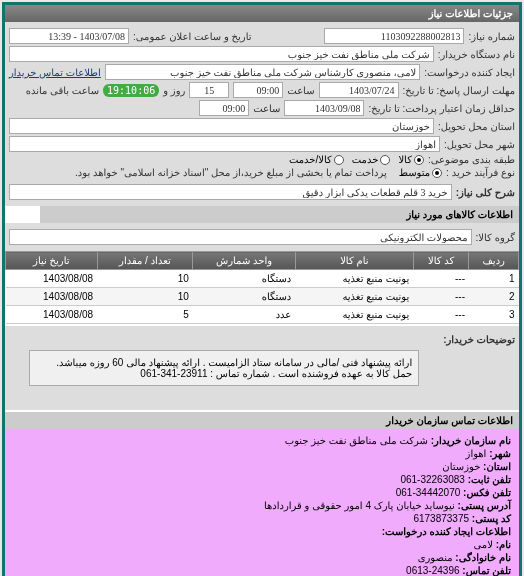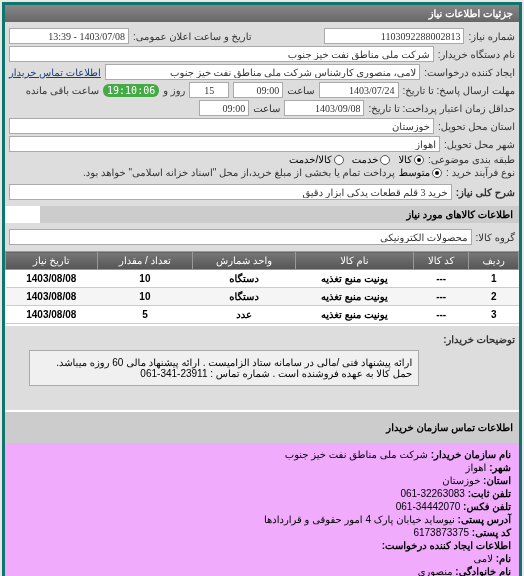--- a/index.html
+++ b/index.html
@@ -93,40 +93,39 @@
 th {
   background: linear-gradient(#777, #555);
   color: #fff;
   padding: 3px 4px;
   text-align: center;
   border: 1px solid #999;
   font-weight: normal;
 }
 td {
   padding: 3px 4px;
-  text-align: center;
+  text-align: right;
   border-bottom: 1px solid #ccc;
-  font-weight: bold;
 }
 tr:nth-child(even) td { background: #f5f5f5; }
 tr:nth-child(odd) td { background: #fff; }
 .desc-box {
   background: #f0f0f0;
   border: 1px solid #aaa;
   padding: 6px;
   margin: 20px;
   font-size: 10px;
 }
 .contact-section {
   background: #f0abfc;
   padding: 4px 8px;
 }
 .contact-header {
   background: #ccc;
-  padding: 10px 6px;
+  padding: 3px 6px;
   font-weight: bold;
 }
 .contact-row {
   margin: 2px 0;
 }
 .bold { font-weight: bold; }
 .timer {
   background: #4a4;
   color: #fff;
   padding: 1px 4px;
@@ -208,21 +207,21 @@
     </div>
 
     <div class="row">
       <span class="label">نوع فرآیند خرید :</span>
       <div class="radio-group" id="purchase-radios">
           <div class="radio-item">
             <span class="radio checked"></span>
             <span>متوسط</span>
           </div>
         </div>
-      <span class="label" style="margin-right:0">پرداخت تمام یا بخشی از مبلغ خرید،از محل "اسناد خزانه اسلامی" خواهد بود.</span>
+      <span class="label" style="margin-right:8px">پرداخت تمام یا بخشی از مبلغ خرید،از محل "اسناد خزانه اسلامی" خواهد بود.</span>
     </div>
 
     <div class="row" style="margin-top:6px">
       <span class="label bold">شرح کلی نیاز:</span>
       <input class="input flex1" value="خرید 3 قلم قطعات یدکی ابزار دقیق" style="">
     </div>
   </div>
 
   <div class="section-title">اطلاعات کالاهای مورد نیاز</div>
 

